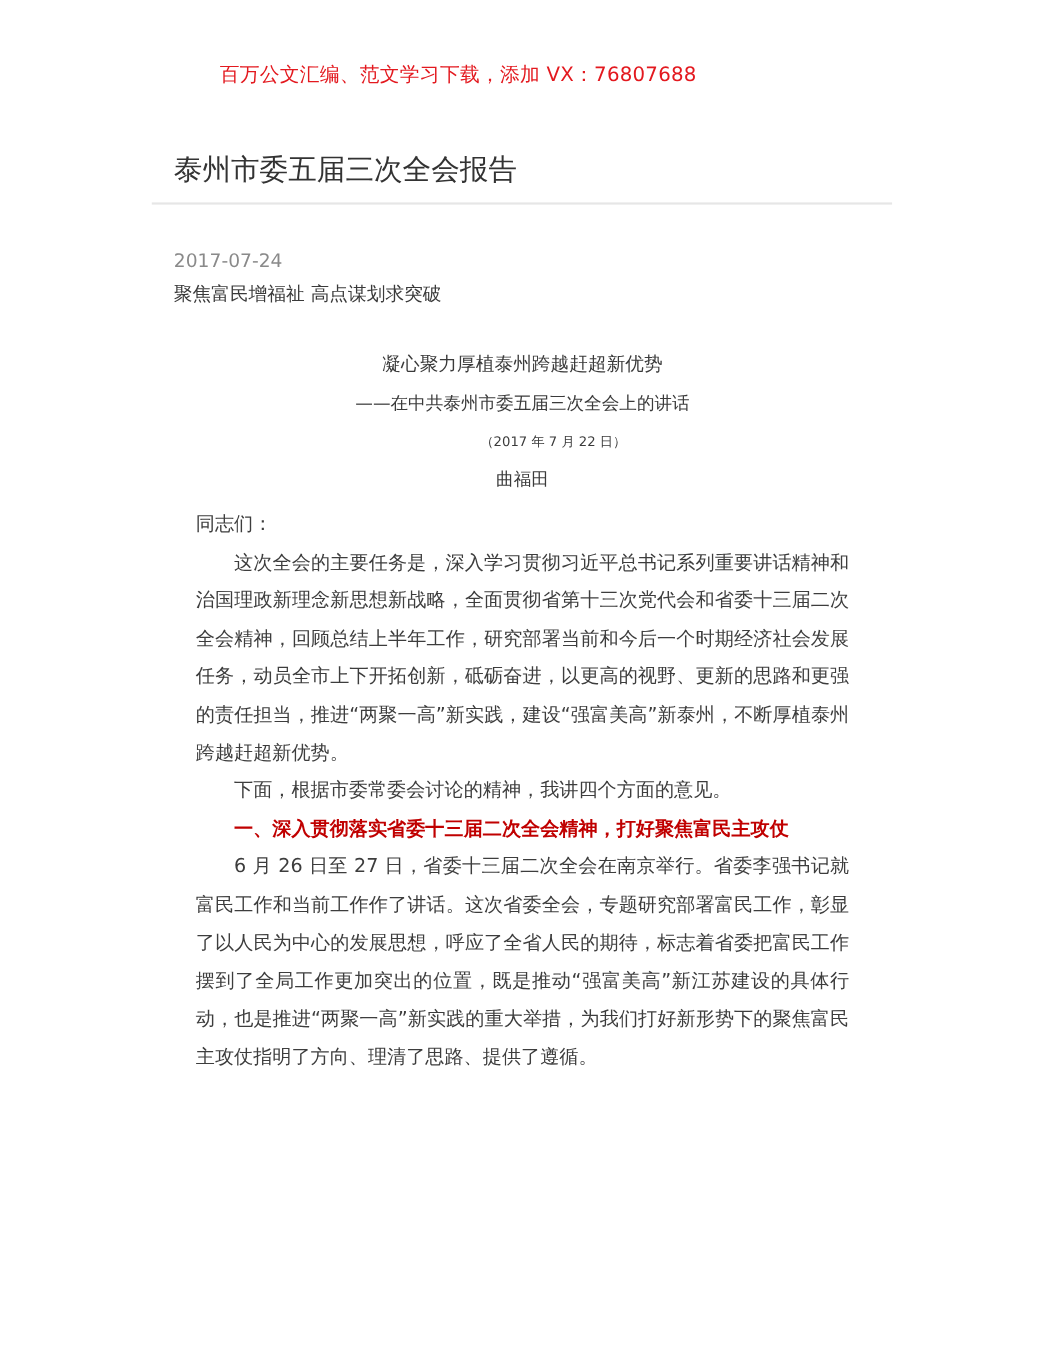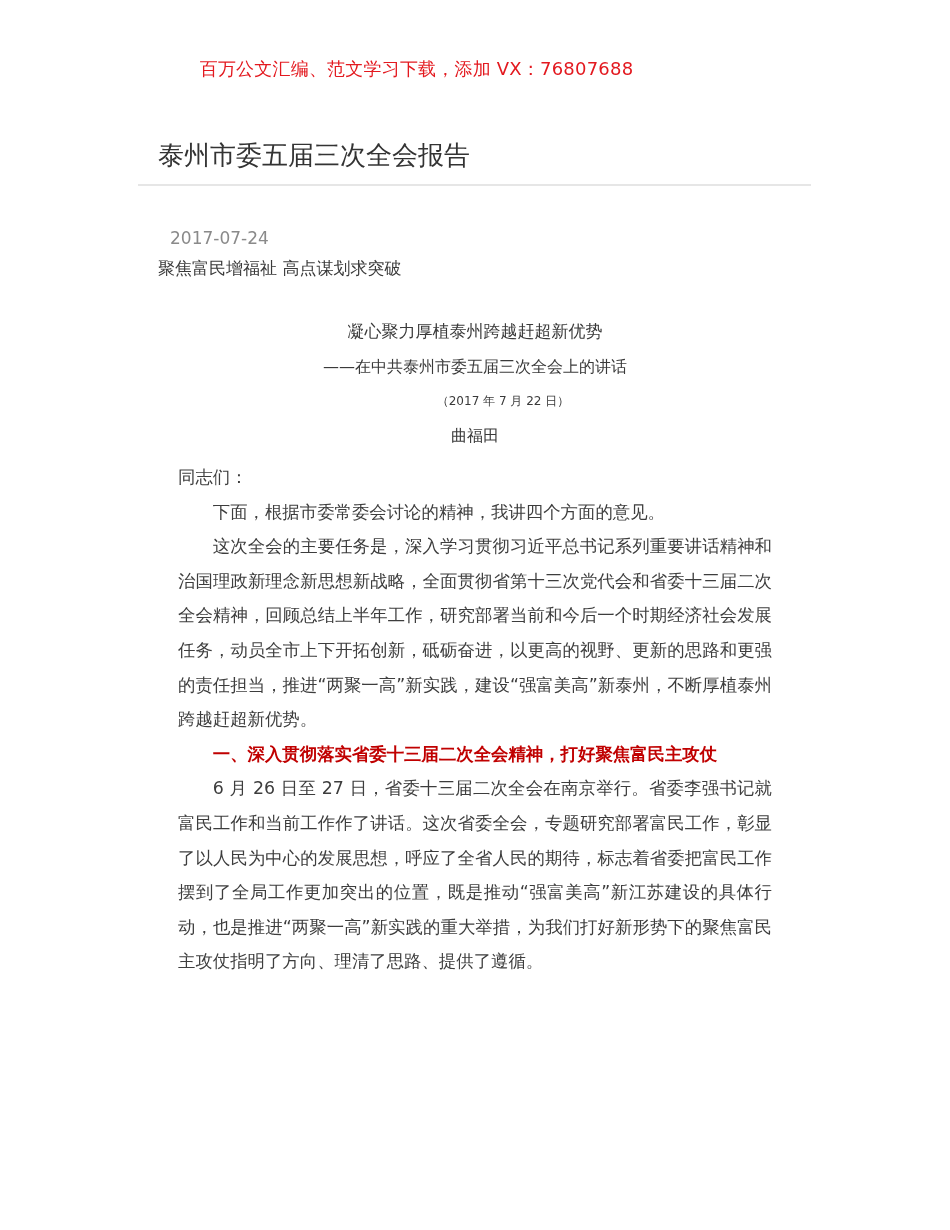--- a/index.html
+++ b/index.html
@@ -44,21 +44,20 @@
       height: 0;
       border-top: 2px solid #e6e6e6;
     }
     .post-date {
       position: absolute;
       top: 227px;
       left: 158px;
       font-size: 17px;
       line-height: 22px;
       color: #8a8a8a;
-      margin-left: 12px;
     }
     .subtitle-line {
       position: absolute;
       top: 257px;
       left: 158px;
       font-size: 17px;
       line-height: 22px;
       color: #3a3a3a;
     }
     .center-block {
@@ -109,17 +108,17 @@
 
 <div class="subtitle-line">聚焦富民增福祉 高点谋划求突破</div>
 
 <div class="center-block speech-title">凝心聚力厚植泰州跨越赶超新优势</div>
 <div class="center-block speech-occasion">——在中共泰州市委五届三次全会上的讲话</div>
 <div class="center-block speech-date">（2017 年 7 月 22 日）</div>
 <div class="center-block speech-author">曲福田</div>
 
 <div class="body-text">
   <p>同志们：</p>
+  <p class="indent">这次全会的主要任务是，深入学习贯彻习近平总书记系列重要讲话精神和治国理政新理念新思想新战略，全面贯彻省第十三次党代会和省委十三届二次全会精神，回顾总结上半年工作，研究部署当前和今后一个时期经济社会发展任务，动员全市上下开拓创新，砥砺奋进，以更高的视野、更新的思路和更强的责任担当，推进“两聚一高”新实践，建设“强富美高”新泰州，不断厚植泰州跨越赶超新优势。</p>
   <p class="indent">下面，根据市委常委会讨论的精神，我讲四个方面的意见。</p>
-  <p class="indent">这次全会的主要任务是，深入学习贯彻习近平总书记系列重要讲话精神和治国理政新理念新思想新战略，全面贯彻省第十三次党代会和省委十三届二次全会精神，回顾总结上半年工作，研究部署当前和今后一个时期经济社会发展任务，动员全市上下开拓创新，砥砺奋进，以更高的视野、更新的思路和更强的责任担当，推进“两聚一高”新实践，建设“强富美高”新泰州，不断厚植泰州跨越赶超新优势。</p>
   <p class="section-heading">一、深入贯彻落实省委十三届二次全会精神，打好聚焦富民主攻仗</p>
   <p class="indent">6 月 26 日至 27 日，省委十三届二次全会在南京举行。省委李强书记就富民工作和当前工作作了讲话。这次省委全会，专题研究部署富民工作，彰显了以人民为中心的发展思想，呼应了全省人民的期待，标志着省委把富民工作摆到了全局工作更加突出的位置，既是推动“强富美高”新江苏建设的具体行动，也是推进“两聚一高”新实践的重大举措，为我们打好新形势下的聚焦富民主攻仗指明了方向、理清了思路、提供了遵循。</p>
 </div>
 
 </body></html>

